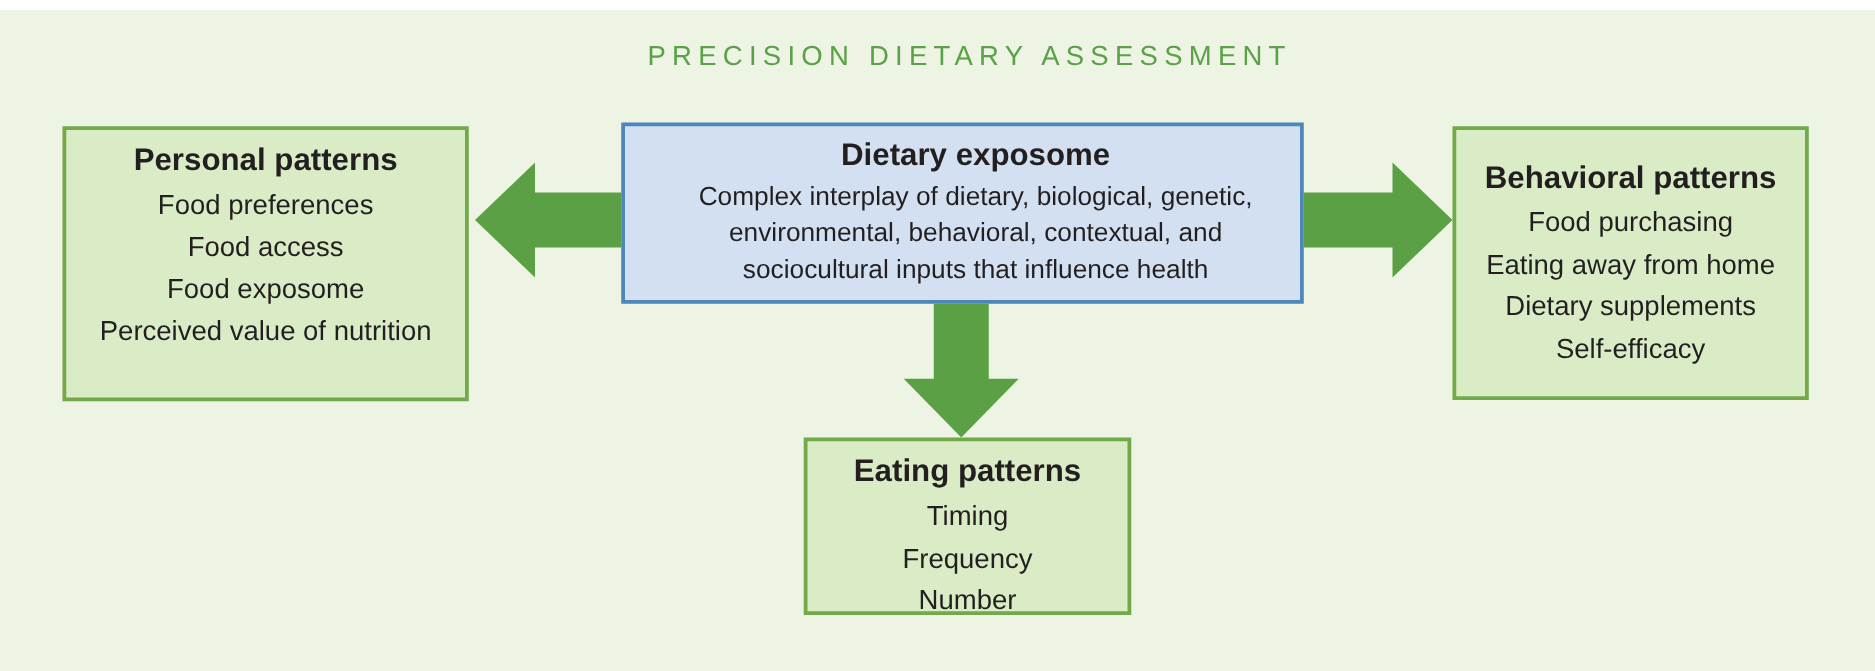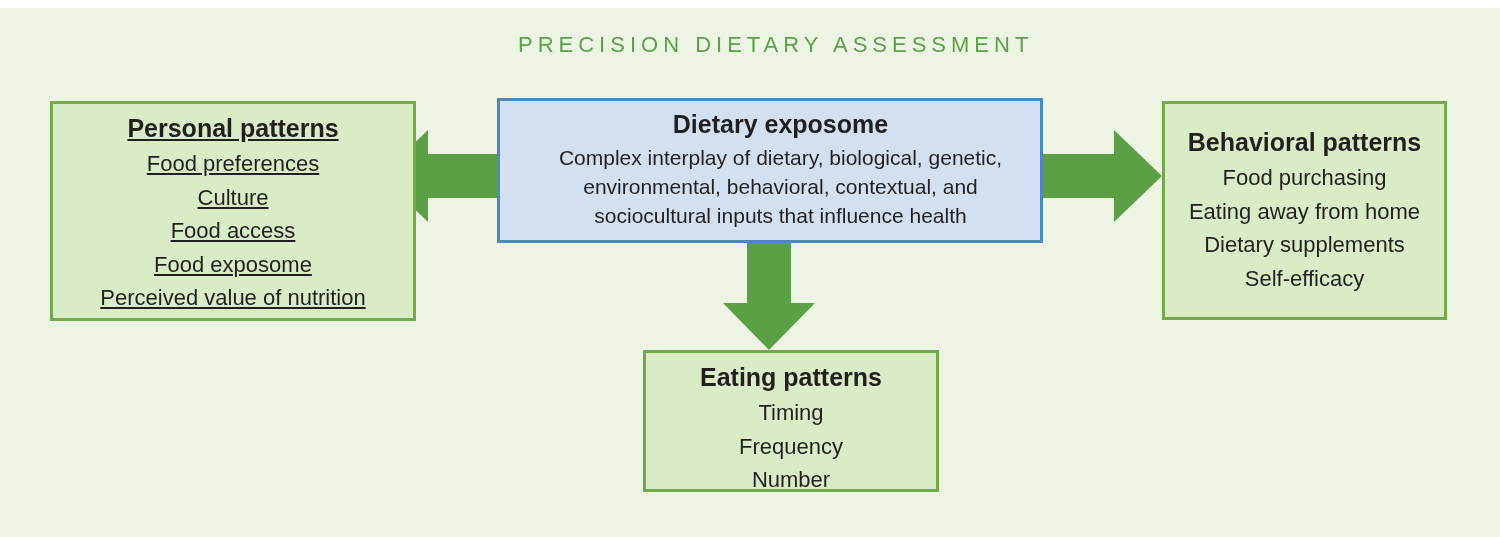--- a/index.html
+++ b/index.html
@@ -44,24 +44,24 @@
   }
   .box-title {
     font-size: 25px;
     font-weight: bold;
     line-height: 37px;
   }
   .box-item {
     font-size: 22px;
     line-height: 33.5px;
   }
-  #personal-box  { left: 50px;   top: 93px;  width: 366px; height: 220px; padding-top: 6px; text-decoration: underline; }
+  #personal-box  { left: 50px;   top: 93px;  width: 325px; height: 220px; padding-top: 6px; }
   #center-box    { left: 497px;  top: 90px;  width: 546px; height: 145px; padding-top: 5px; padding-left: 21px; }
   #behavioral-box{ left: 1162px; top: 93px;  width: 285px; height: 219px; padding-top: 20px; }
-  #eating-box    { left: 643px;  top: 342px; width: 296px; height: 142px; padding-top: 6px; }
+  #eating-box    { left: 643px;  top: 342px; width: 262px; height: 142px; padding-top: 6px; }
   .center-desc {
     font-size: 21px;
     line-height: 29px;
     padding: 0 8px;
   }
   .arrow {
     position: absolute;
     z-index: 1;
   }
   .arrow polygon { fill: var(--arrow-green, #5ba045); }
@@ -85,21 +85,20 @@
       <polygon points="0,24 73,24 73,0 121,46 73,92 73,68 0,68"></polygon>
     </svg>
 
     <svg id="arrow-down" class="arrow" width="92" height="109" viewBox="0 0 92 109">
       <polygon points="24,0 68,0 68,62 92,62 46,109 0,62 24,62"></polygon>
     </svg>
 
     <div id="personal-box" class="box green">
       <div class="box-title">Personal patterns</div>
       <div class="box-item">Food preferences</div>
-      <div class="box-item">Culture</div>
       <div class="box-item">Food access</div>
       <div class="box-item">Food exposome</div>
       <div class="box-item">Perceived value of nutrition</div>
     </div>
 
     <div id="center-box" class="box blue">
       <div class="box-title">Dietary exposome</div>
       <div class="center-desc">Complex interplay of dietary, biological, genetic, environmental, behavioral, contextual, and sociocultural inputs that influence health</div>
     </div>
 

